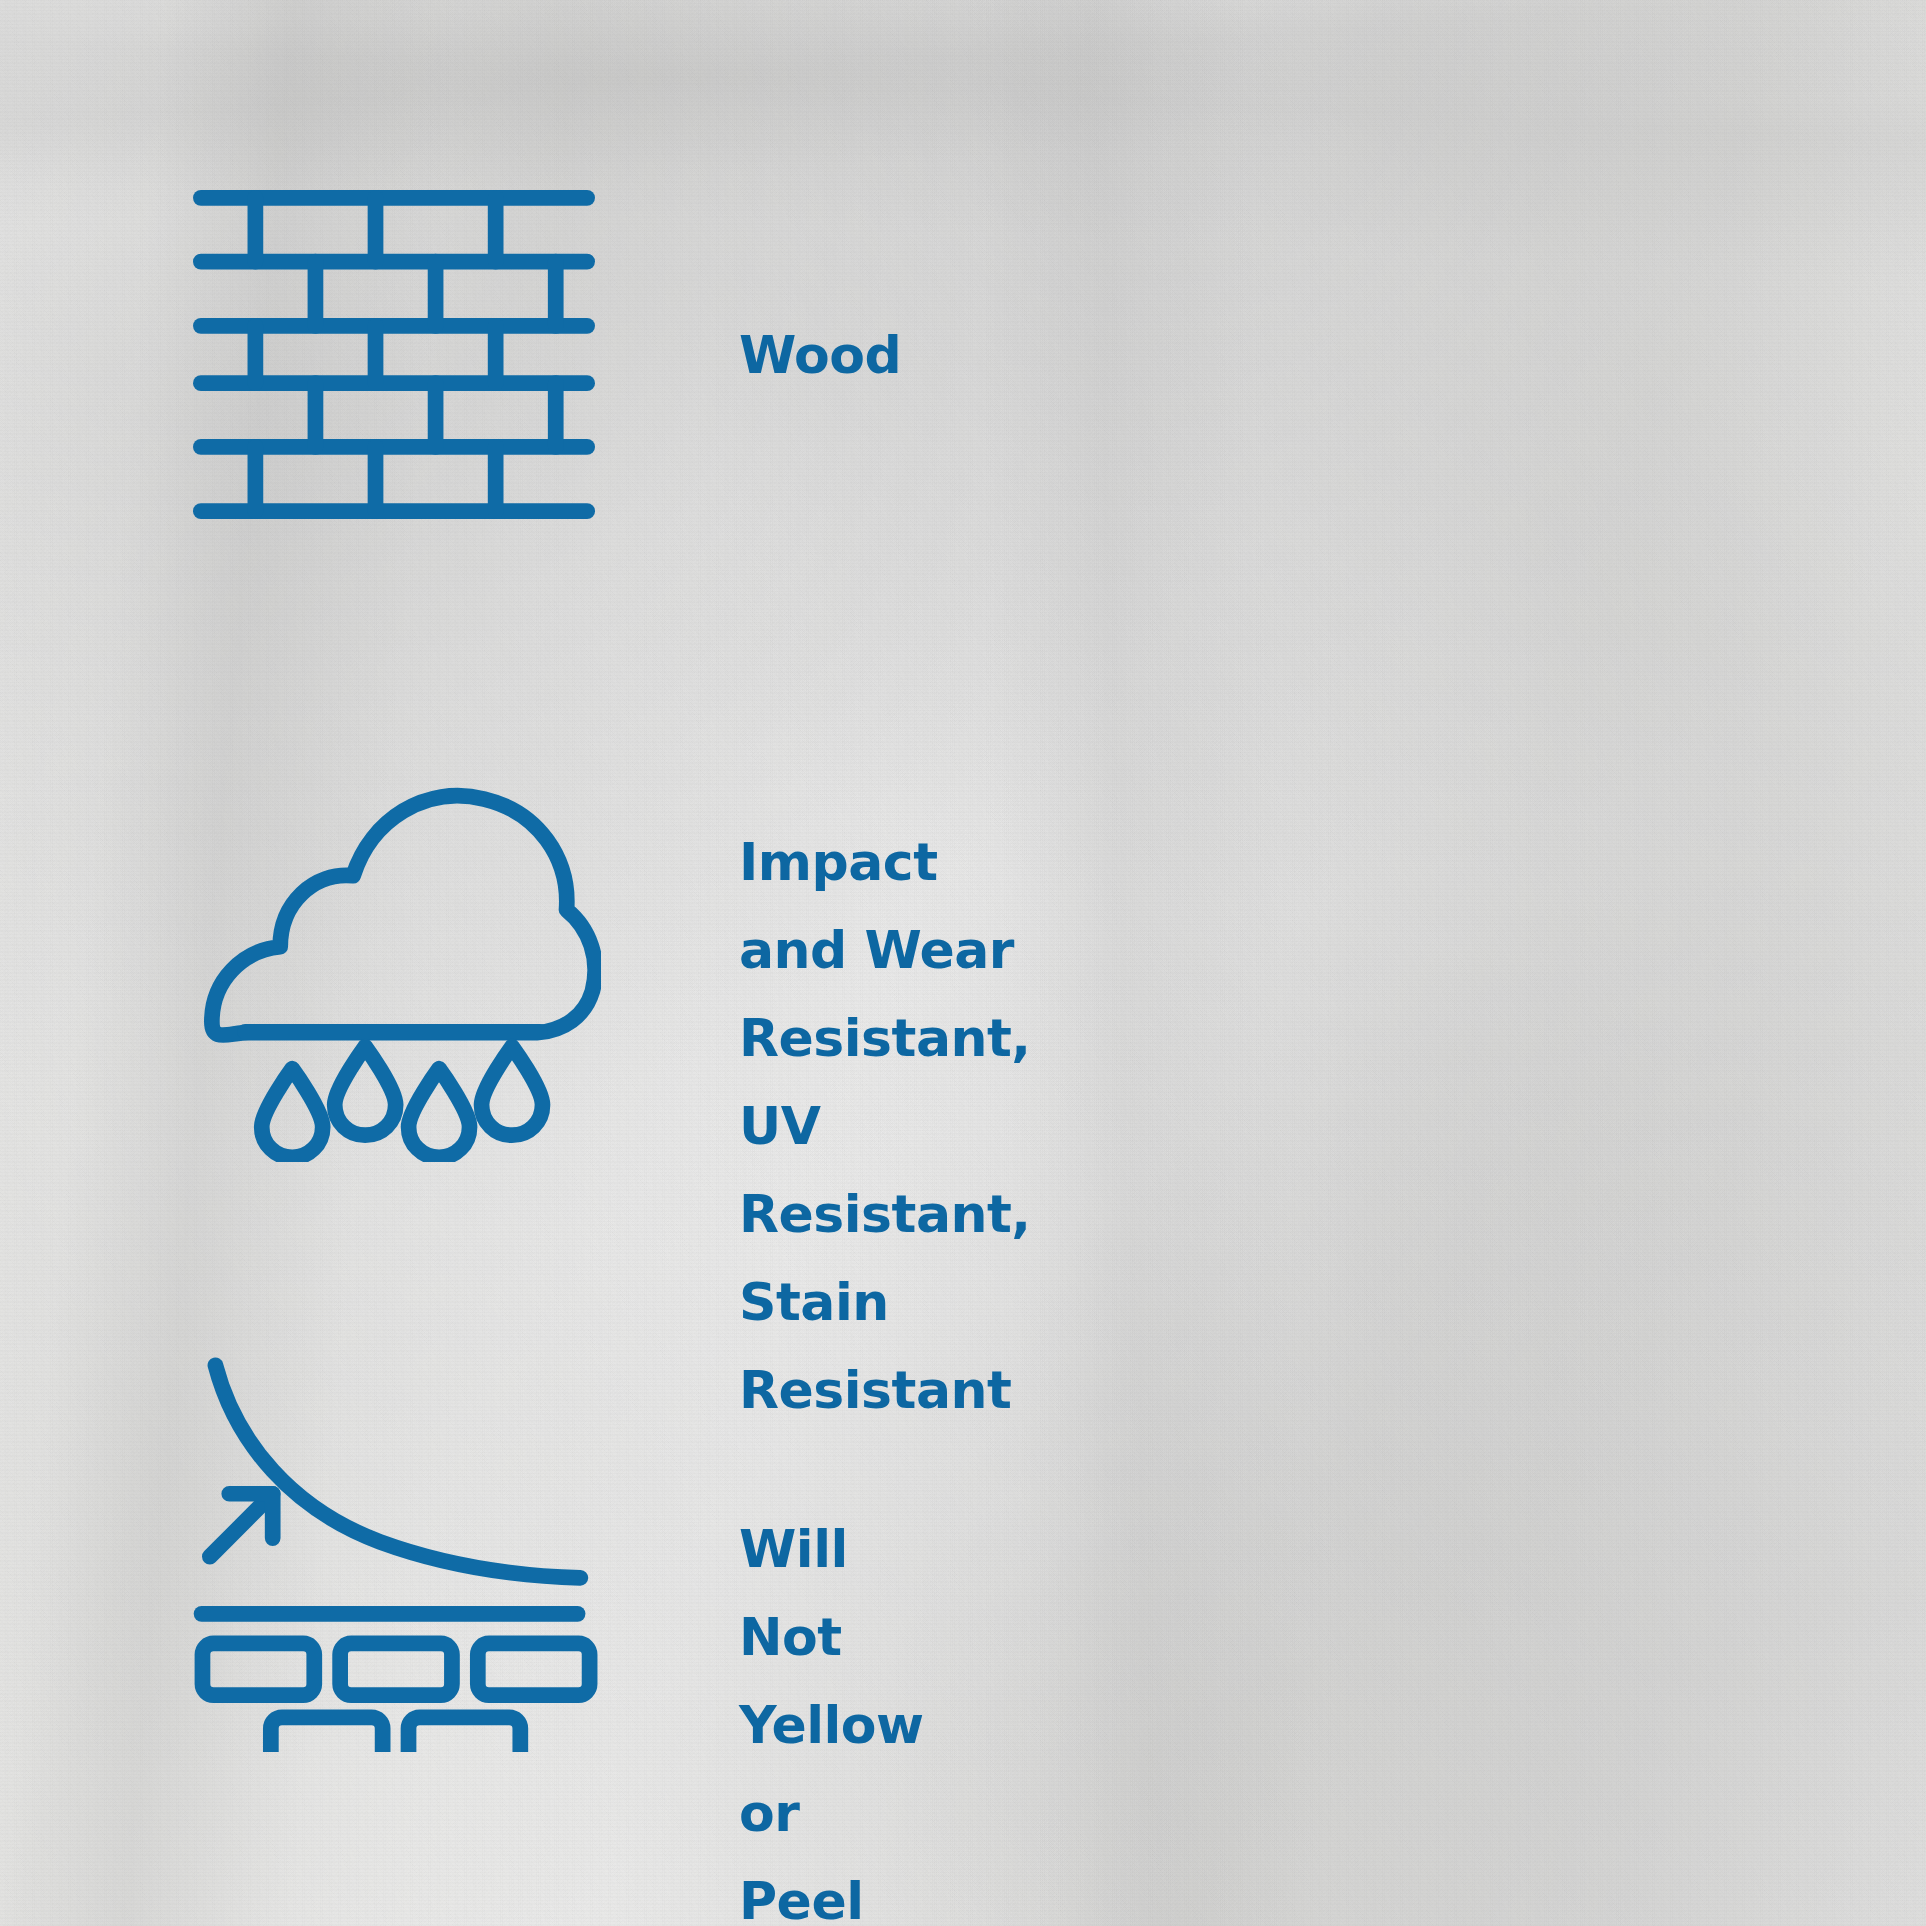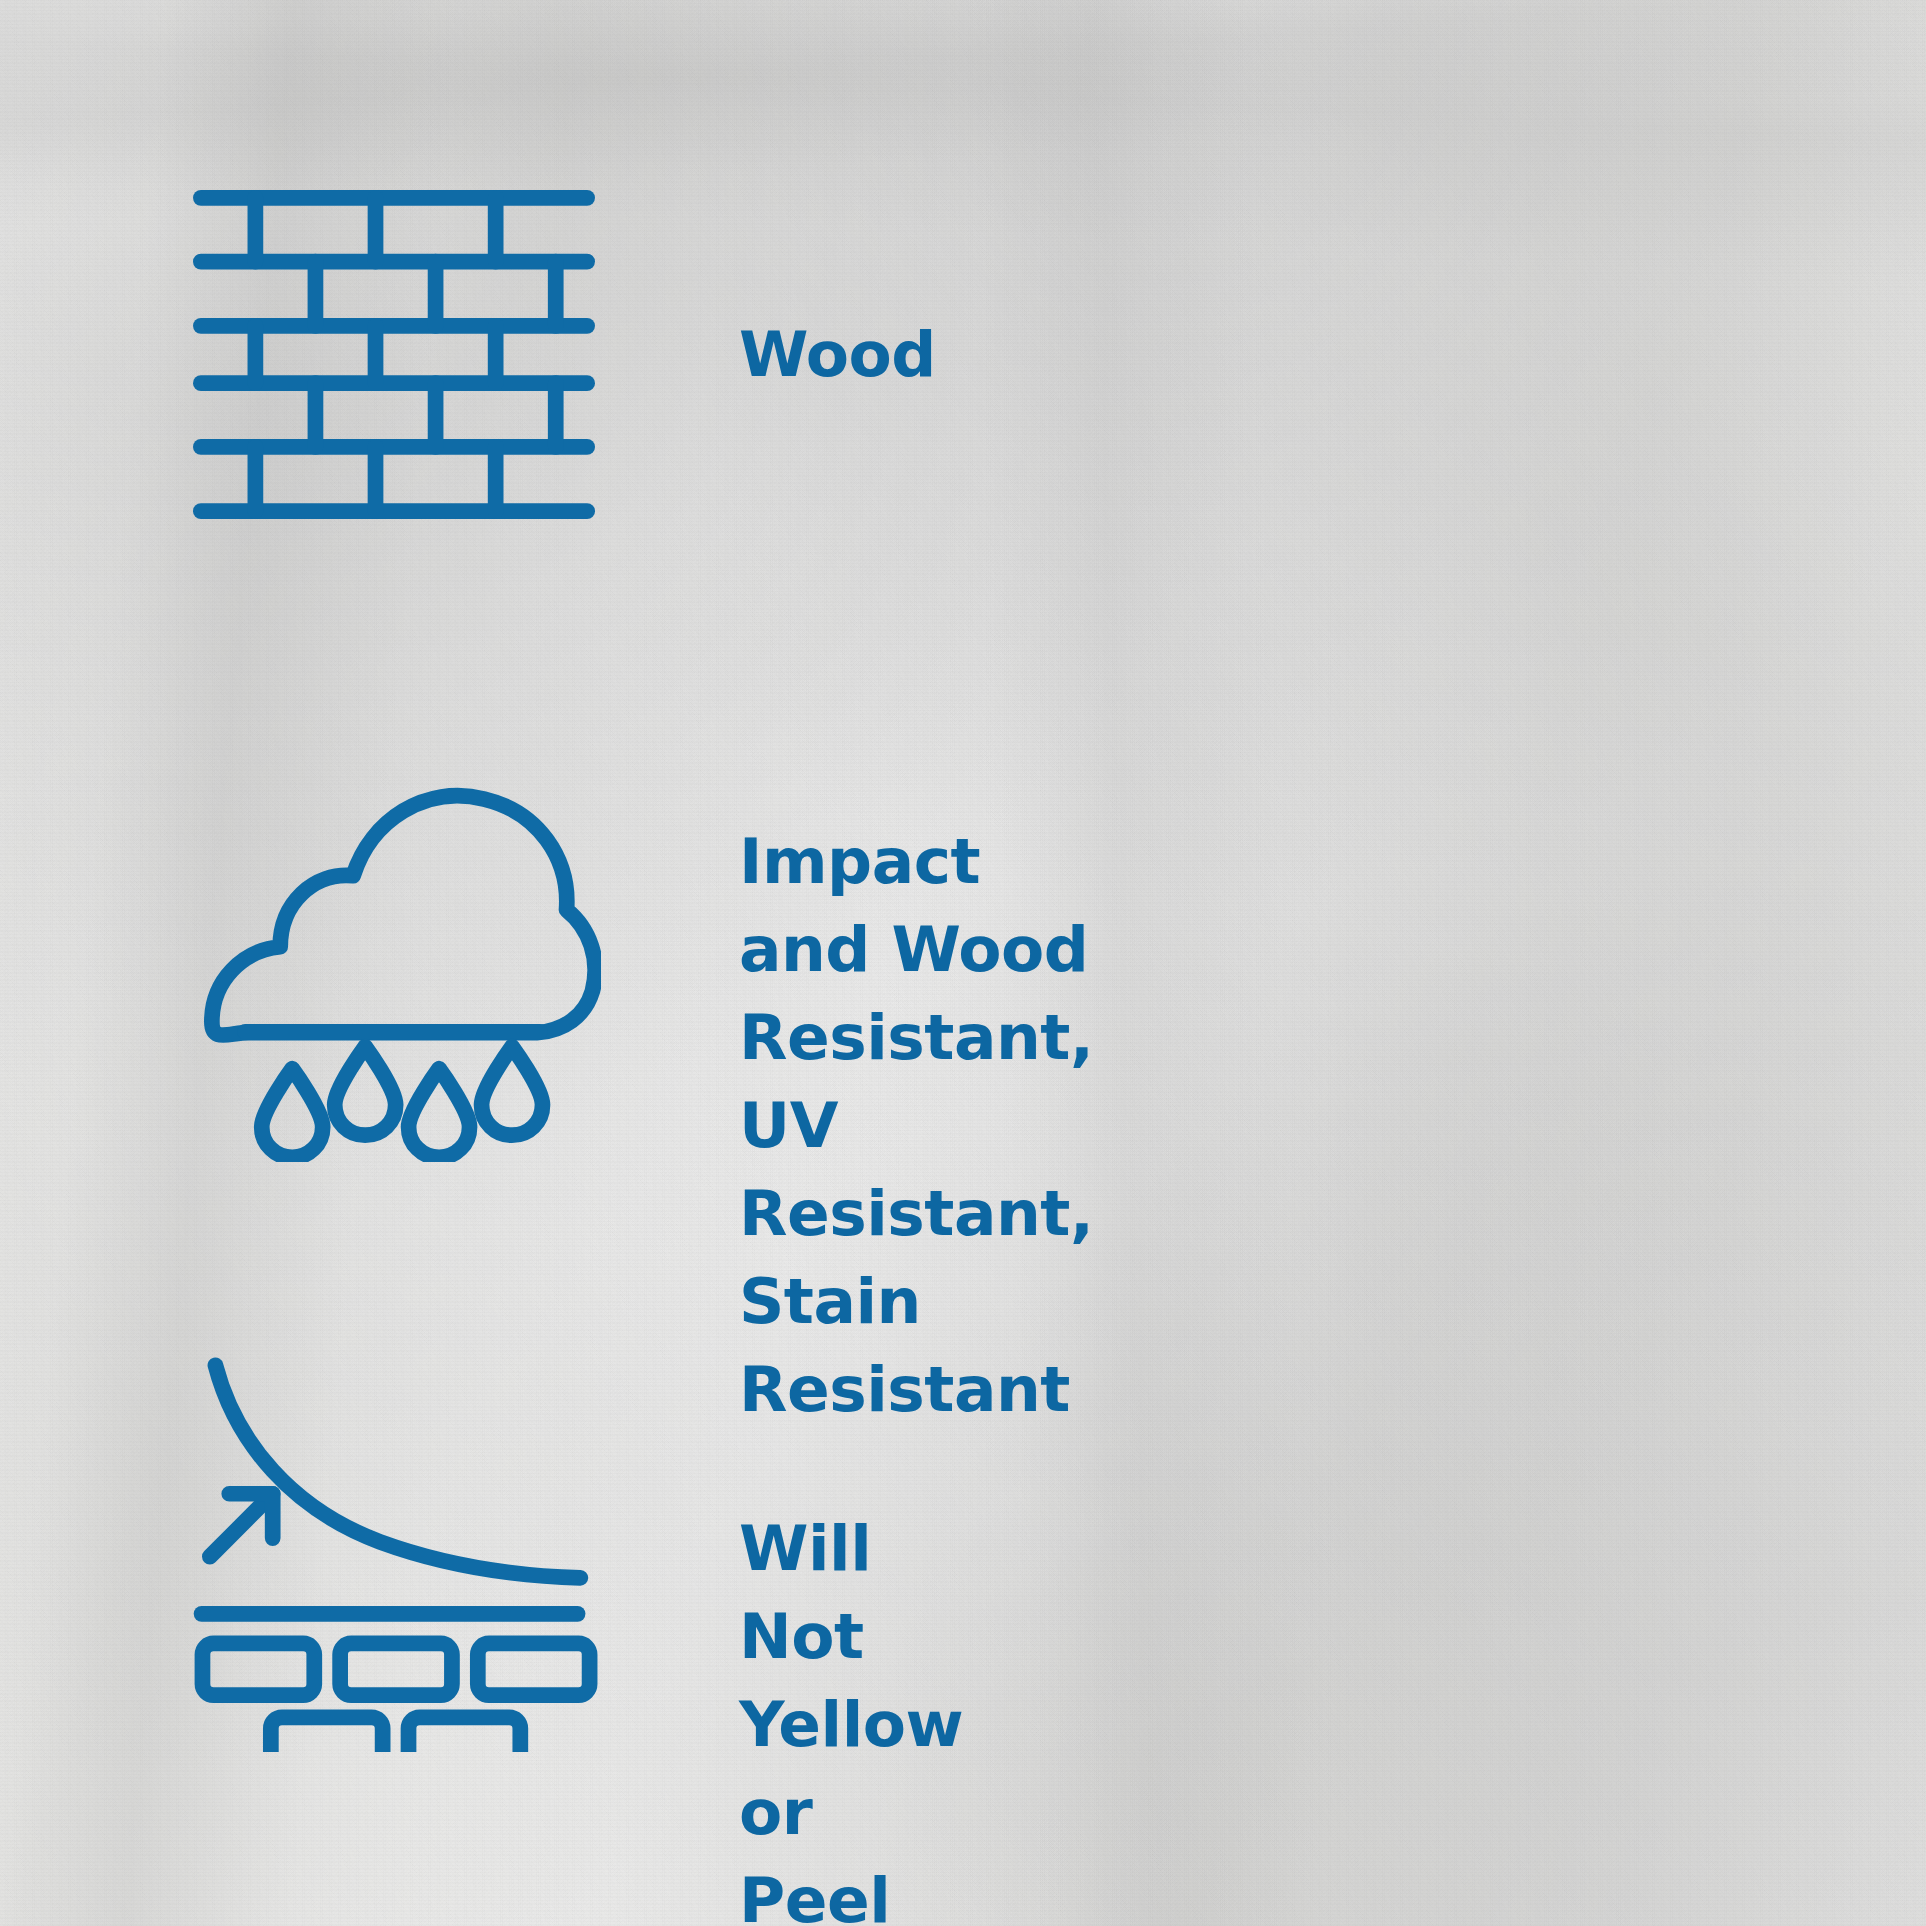--- a/index.html
+++ b/index.html
@@ -71,21 +71,21 @@
   .row{ position:absolute; }
 
   .icon-box{ position:absolute; }
   .icon-box svg{ display:block; width:100%; height:100%; }
 
   .feature-text{
     position:absolute;
     color:#0d67a2;
     font-family:"DejaVu Sans", sans-serif;
     font-weight:bold;
-    font-size:63px;
+    font-size:52px;
     line-height:88px;
     letter-spacing:-0.5px;
     white-space:pre-line;
   }
 </style>
 </head>
 <body>
 
 <div id="texture-layer"></div>
 <div id="grain-layer"></div>
@@ -166,21 +166,21 @@
                  C 596 778 530 688 530 688 Z"></path>
 
         <path d="M 688 640
                  C 688 640 622 730 622 766
                  C 622 804 652 832 688 832
                  C 724 832 754 804 754 766
                  C 754 730 688 640 688 640 Z"></path>
       </svg>
     </div>
 
-    <div class="feature-text" style="left:739px; top:818px;">Impact and Wood
+    <div class="feature-text" style="left:739px; top:818px;">Impact and Wear
 Resistant, UV Resistant,
 Stain Resistant</div>
   </div>
 
   <div class="row">
 
     <div class="icon-box" style="left:193px; top:1357px; width:407px; height:395px;">
       <svg viewBox="0 0 880 855" xmlns="http://www.w3.org/2000/svg" fill="none" stroke="#0F6BA6" stroke-width="34" stroke-linecap="round" stroke-linejoin="round">
 
         <path d="M 48 18

